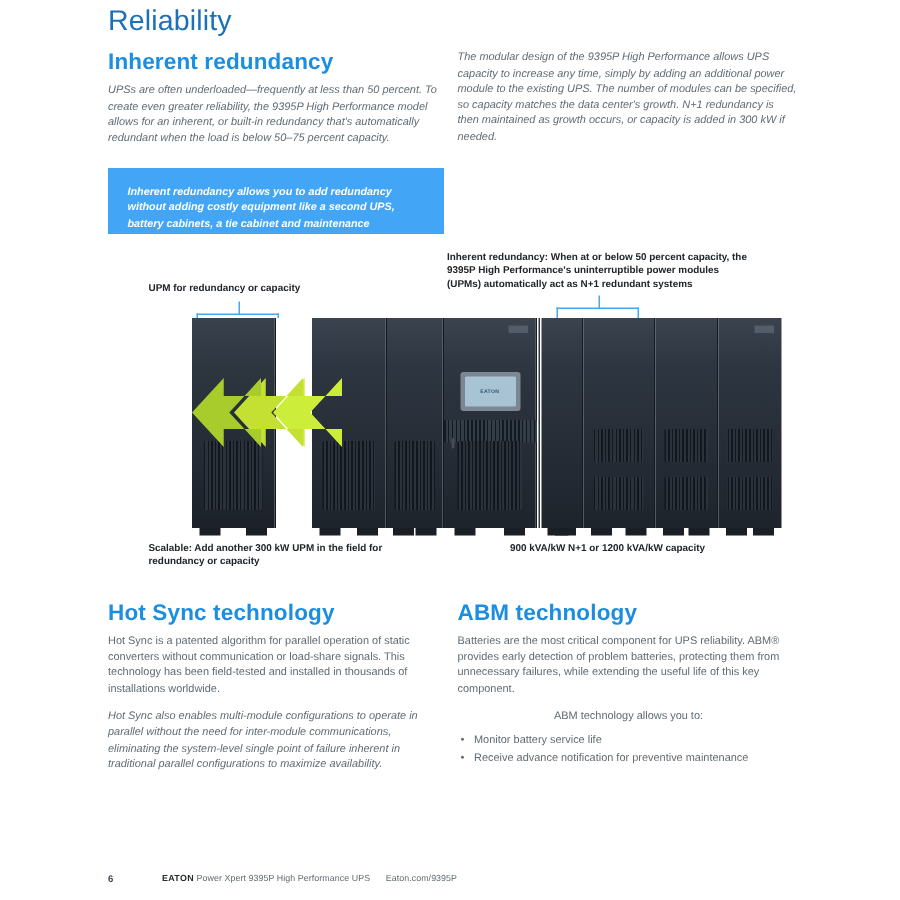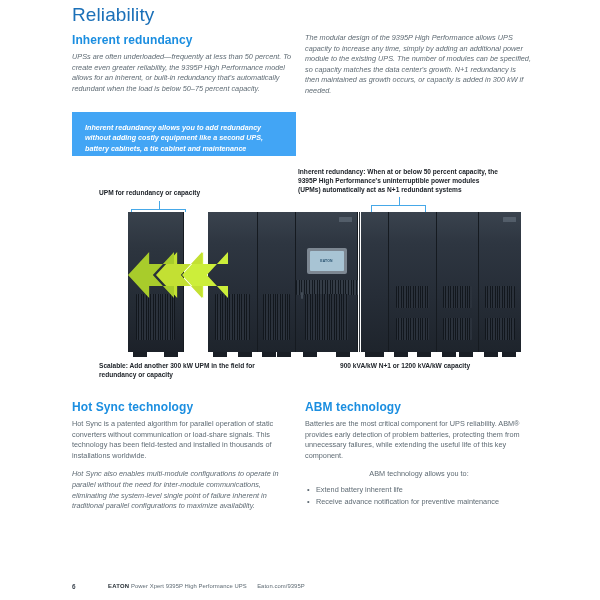--- a/index.html
+++ b/index.html
@@ -19,21 +19,21 @@
     font-size:19px;font-weight:400;color:#1b70b8;
     letter-spacing:.1px;
   }
 
   
   .col{position:absolute;}
   .col-left{left:72px;width:224px;}
   .col-right{left:305px;width:226px;}
 
   .sec-head{
-    font-size:12px;font-weight:bold;color:#1b8ee0;
+    font-size:15px;font-weight:bold;color:#1b8ee0;
     margin:0 0 5px 0;letter-spacing:.1px;
   }
   .body-txt{
     font-size:7.3px;line-height:10.6px;color:#5f6b74;
     margin:0 0 8px 0;text-align:left;
   }
   .body-txt:last-child{margin-bottom:0;font-style:italic;}
 
   
   .callout{
@@ -239,21 +239,21 @@
     <div class="sec-head">Hot Sync technology</div>
     <p class="body-txt">Hot Sync is a patented algorithm for parallel operation of static converters without communication or load-share signals. This technology has been field-tested and installed in thousands of installations worldwide.</p>
     <p class="body-txt">Hot Sync also enables multi-module configurations to operate in parallel without the need for inter-module communications, eliminating the system-level single point of failure inherent in traditional parallel configurations to maximize availability.</p>
   </div>
 
   <div class="col bot-right">
     <div class="sec-head">ABM technology</div>
     <p class="body-txt">Batteries are the most critical component for UPS reliability. ABM® provides early detection of problem batteries, protecting them from unnecessary failures, while extending the useful life of this key component.</p>
     <p class="body-txt" style="margin-bottom:0;text-align:center;">ABM technology allows you to:</p>
     <ul class="bullets">
-      <li>Extend battery inherent life</li>
+      <li>Monitor battery service life</li>
       <li>Receive advance notification for preventive maintenance</li>
     </ul>
   </div>
 
   <div class="footer">
     <div class="pg">6</div>
     <div class="fnote">
       <b>EATON</b>
       <span>Power Xpert 9395P High Performance UPS</span>
       <span class="sep"></span>

